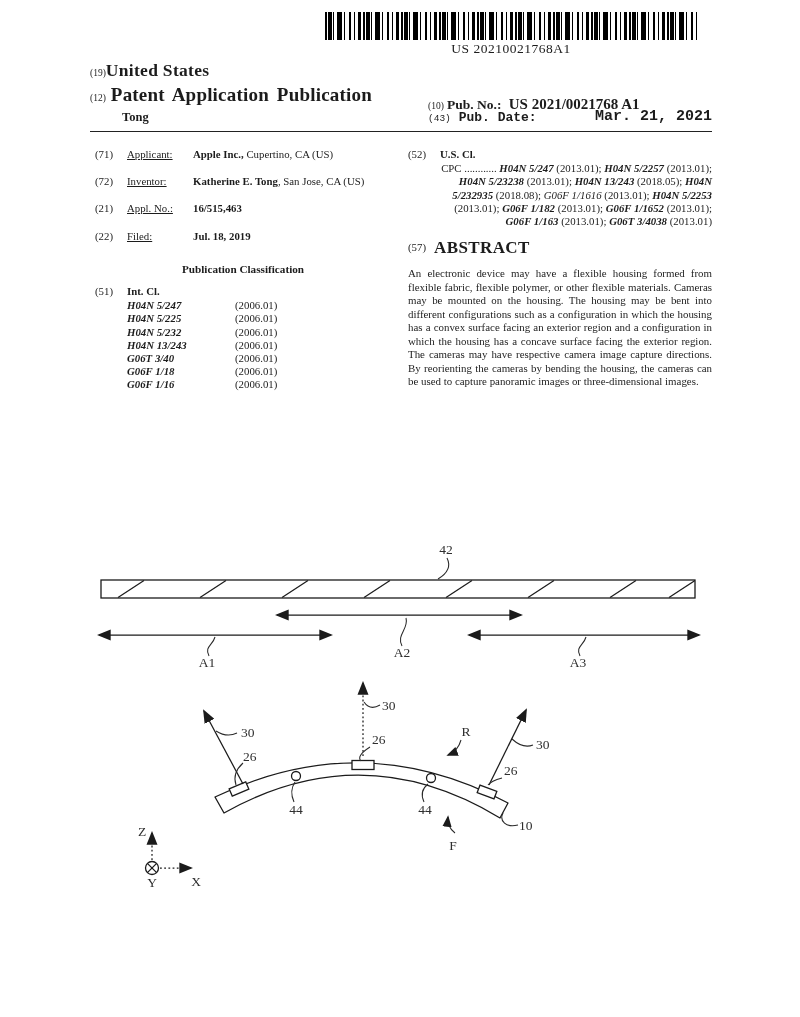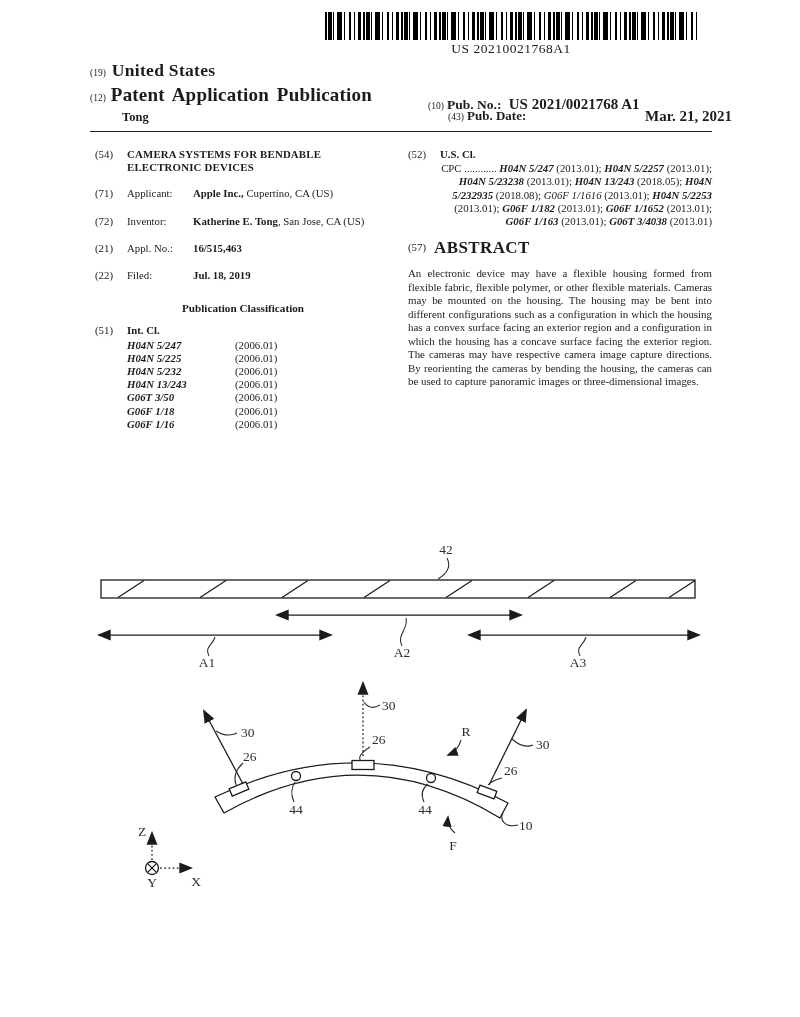--- a/index.html
+++ b/index.html
@@ -14,38 +14,38 @@
       #000 0 2px,#fff 2px 3px,#000 3px 7px,#fff 7px 8px,
       #000 8px 9px,#fff 9px 12px,#000 12px 17px,#fff 17px 19px,
       #000 19px 20px,#fff 20px 24px,#000 24px 26px,#fff 26px 29px,
       #000 29px 30px,#fff 30px 33px,#000 33px 36px,#fff 36px 38px);
   }
   .barcode-text{position:absolute;left:325px;top:41px;width:372px;text-align:center;
     font-size:13.5px;letter-spacing:.5px;}
   
   .knum{font-size:9.5px;}
   .hdr-line1{position:absolute;left:90px;top:60px;font-size:10px;}
-  .hdr-line1 .country{font-size:17.5px;font-weight:bold;margin-left:6px;letter-spacing:.3px;}
+  .hdr-line1 .country{font-size:17.5px;font-weight:bold;margin-left:0;letter-spacing:.3px;}
   .hdr-line2{position:absolute;left:90px;top:84px;font-size:10px;}
   .hdr-line2 .doctype{font-size:19px;font-weight:bold;margin-left:5px;letter-spacing:.2px;word-spacing:3px;}
   .hdr-line3{position:absolute;left:122px;top:110px;font-size:12.5px;font-weight:bold;}
   .hdr-pubno{position:absolute;left:428px;top:96px;width:284px;font-size:13px;}
   .hdr-pubno b{font-size:13.5px;}
   .hdr-pubno .val{font-size:15px;font-weight:bold;margin-left:4px;}
-  .hdr-pubdate{position:absolute;left:448px;top:108px;width:284px;font-size:13px;display:flex;justify-content:space-between;align-items:flex-start;}
+  .hdr-pubdate{position:absolute;left:428px;top:108px;width:284px;font-size:13px;display:flex;justify-content:space-between;align-items:flex-end;font-family:Liberation Mono, monospace;}
   .hdr-pubdate .val{font-size:15px;font-weight:bold;}
   .rule{position:absolute;left:90px;top:131px;width:622px;border:none;border-top:1.6px solid #222;margin:0;}
   
   .col{position:absolute;top:148px;font-size:10.8px;line-height:13.2px;}
   .col-left{left:95px;width:296px;}
   .col-right{left:408px;width:304px;}
   .bib-row{display:flex;margin-bottom:14px;}
   .bib-row .num{width:26px;flex:none;}
   .bib-row .body{flex:1;padding-left:6px;}
-  .bib-row .lbl{display:inline-block;width:66px;}
+  .bib-row .lbl{display:inline-block;width:66px;text-decoration:underline;}
   .title-row{margin-bottom:13px;}
   .title-row .body{font-weight:bold;max-width:230px;letter-spacing:.2px;}
   .pc-heading{text-align:center;font-weight:bold;font-size:11.2px;margin:20px 0 9px 0;}
   .intcl-row{margin-bottom:1px;}
   .intcl-table{margin-left:32px;}
   .intcl-table .irow{display:flex;}
   .intcl-table .code{width:108px;font-weight:bold;font-style:italic;}
   .uscl-row{display:flex;margin-bottom:1px;}
   .uscl-row .num{width:26px;flex:none;}
   .uscl-row .body{padding-left:6px;font-weight:bold;}
@@ -84,24 +84,20 @@
     <b>Pub. No.:</b>
     <span class="val">US 2021/0021768 A1</span>
   </div>
   <div class="hdr-pubdate">
     <span><span class="knum">(43)</span> <b>Pub. Date:</b></span>
     <span class="val">Mar. 21, 2021</span>
   </div>
   <hr class="rule">
 
   <div class="col col-left">
-    <div class="bib-row title-row">
-      <span class="num">(54)</span>
-      <span class="body">CAMERA SYSTEMS FOR BENDABLE ELECTRONIC DEVICES</span>
-    </div>
     <div class="bib-row">
       <span class="num">(71)</span>
       <span class="body"><span class="lbl">Applicant:</span><b>Apple Inc.,</b><span> Cupertino, CA (US)</span></span>
     </div>
     <div class="bib-row">
       <span class="num">(72)</span>
       <span class="body"><span class="lbl">Inventor:</span><b>Katherine E. Tong</b><span>, San Jose, CA (US)</span></span>
     </div>
     <div class="bib-row">
       <span class="num">(21)</span>
@@ -132,21 +128,21 @@
           <span class="code">H04N 5/232</span>
           <span class="year">(2006.01)</span>
         </div>
 
         <div class="irow">
           <span class="code">H04N 13/243</span>
           <span class="year">(2006.01)</span>
         </div>
 
         <div class="irow">
-          <span class="code">G06T 3/50</span>
+          <span class="code">G06T 3/40</span>
           <span class="year">(2006.01)</span>
         </div>
 
         <div class="irow">
           <span class="code">G06F 1/18</span>
           <span class="year">(2006.01)</span>
         </div>
 
         <div class="irow">
           <span class="code">G06F 1/16</span>

